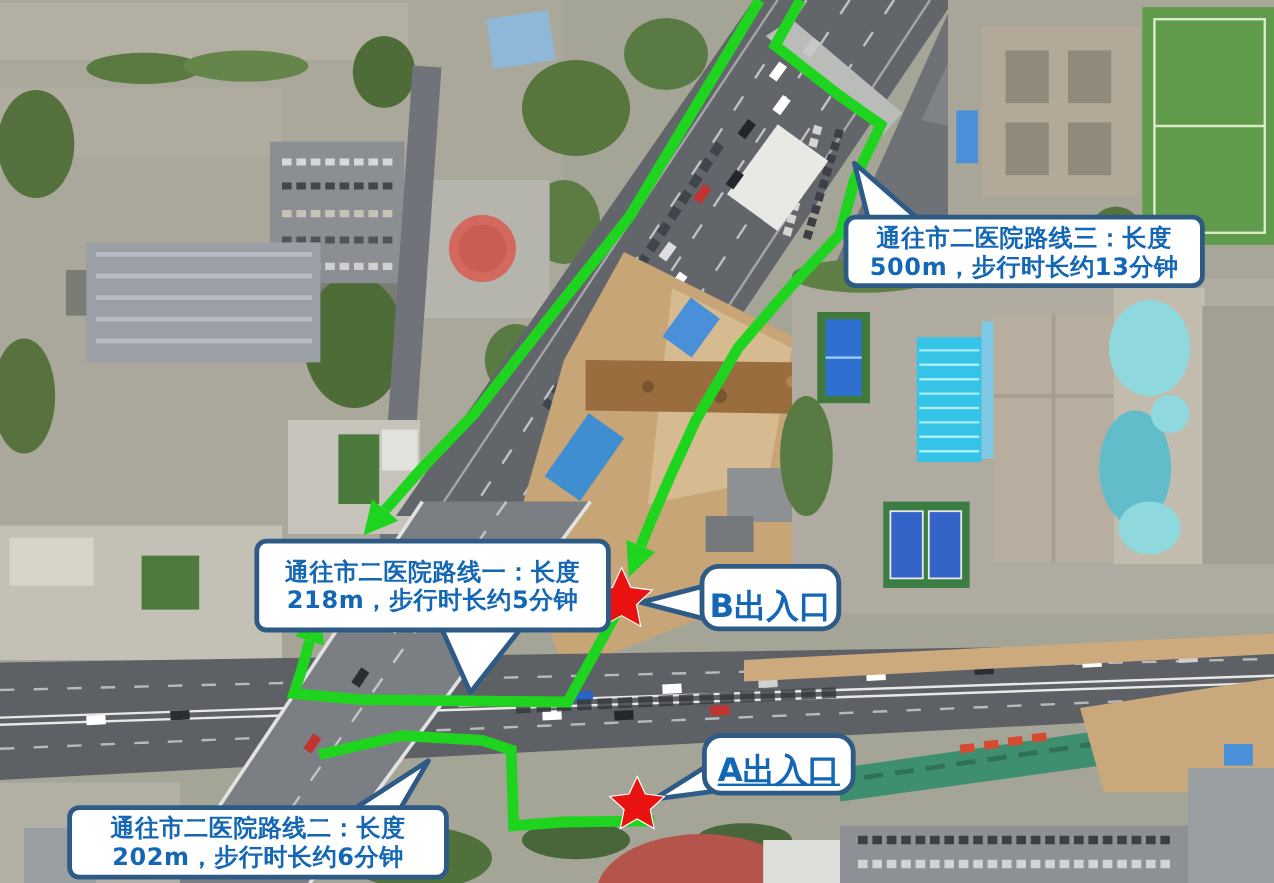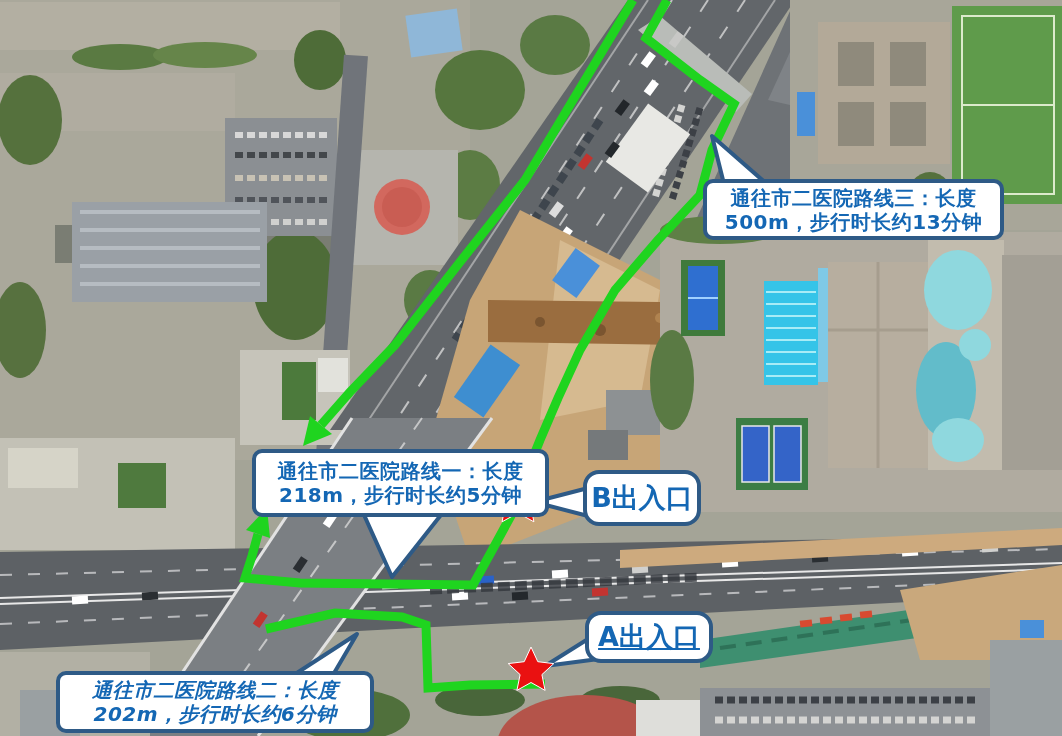--- a/index.html
+++ b/index.html
@@ -7,24 +7,24 @@
          font-family:"DejaVu Sans","Liberation Sans",sans-serif;background:#9aa091;}
   svg.map{position:absolute;left:0;top:0;z-index:1;}
   .callout{position:absolute;z-index:3;box-sizing:border-box;
            background:var(--callout_background,#ffffff);
            border:4px solid var(--callout_border,#2e5a86);
            color:var(--callout_text,#1467b4);
            font-weight:bold;text-align:center;
            display:flex;flex-direction:column;justify-content:center;
            line-height:1.2;}
   .callout.route{font-size:20px;border-radius:10px;letter-spacing:0.5px;}
-  .callout.entrance{font-size:27px;border-radius:16px;}
+  .callout.entrance{font-size:27px;border-radius:16px;justify-content:flex-end;}
   #callout-route3{left:703px;top:179px;width:301px;height:61px;}
-  #callout-route1{left:212px;top:449px;width:297px;height:68px;margin-left:40px;}
-  #callout-route2{left:56px;top:671px;width:318px;height:62px;font-style:italic;}
+  #callout-route1{left:212px;top:449px;width:297px;height:78px;}
+  #callout-route2{left:56px;top:671px;width:318px;height:62px;}
   #callout-b{left:583px;top:470px;width:118px;height:56px;}
   #callout-a{left:585px;top:611px;width:128px;height:52px;text-decoration:underline;}
   .route-line{fill:none;stroke:var(--route_line,#1fd41f);stroke-width:9;stroke-linejoin:miter;stroke-linecap:butt;}
   .route-arrow{fill:var(--route_line,#1fd41f);stroke:none;}
   .star{fill:var(--entrance_star,#ea1111);stroke:#ffffff;stroke-width:1;}
   .tail{fill:var(--callout_background,#ffffff);stroke:var(--callout_border,#2e5a86);stroke-width:4;stroke-linejoin:round;}
 </style>
 </head>
 <body>
 

